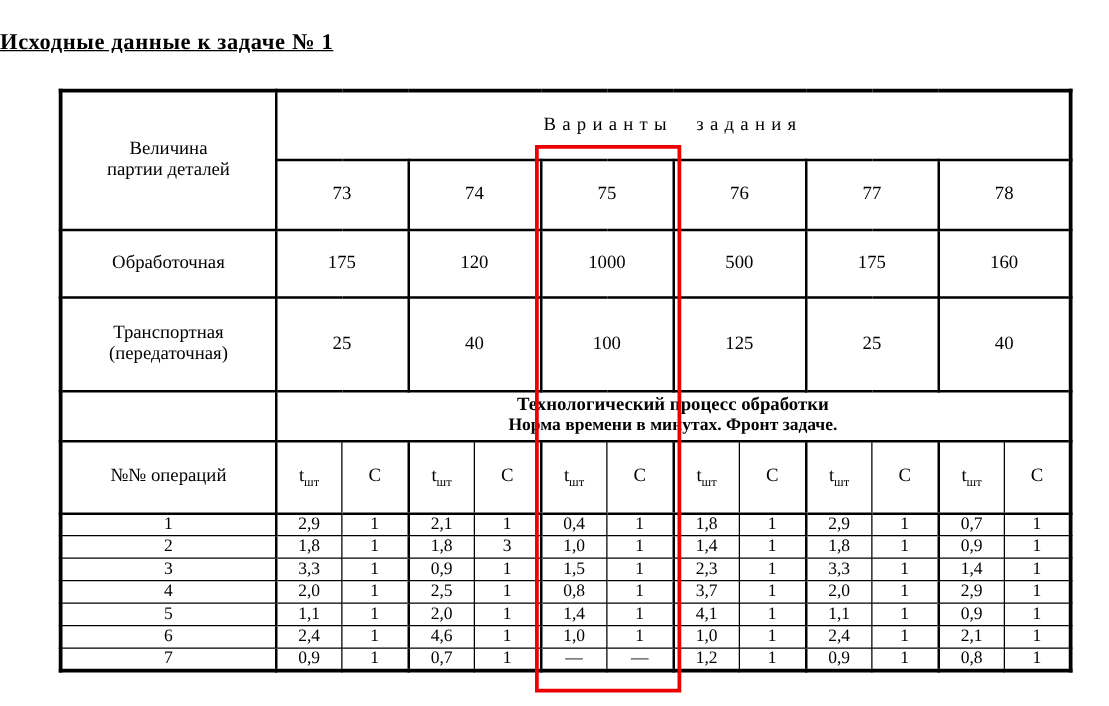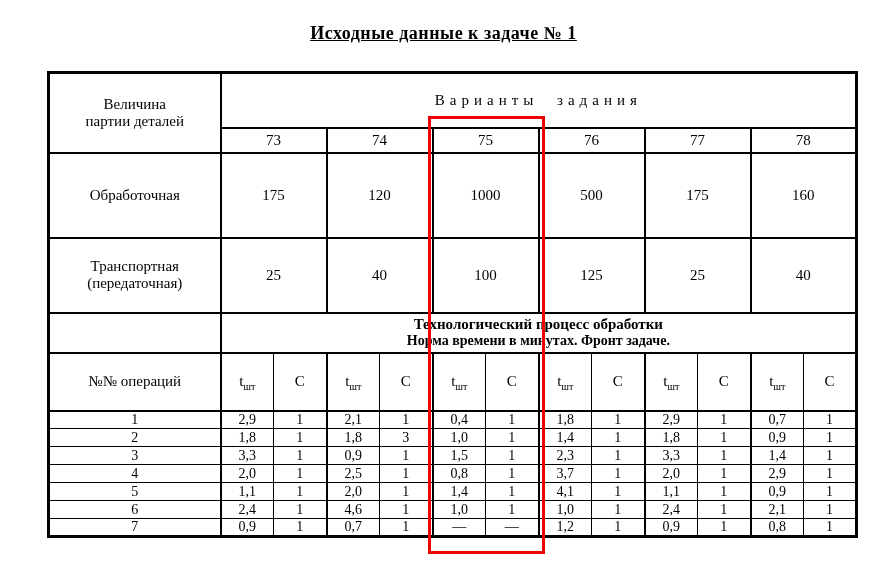--- a/index.html
+++ b/index.html
@@ -6,21 +6,21 @@
   body {
     width:887px; height:565px;
     background:#ffffff;
     font-family:"Liberation Serif", serif;
     color:#000;
     position:relative;
     overflow:hidden;
   }
   .title {
     position:absolute; top:23px; left:0; width:100%;
-    text-align:center;
+    text-align:left;
     font-size:18px; font-weight:bold;
     text-decoration:underline;
     letter-spacing:0.5px;
   }
   table.main {
     position:absolute; left:47px; top:71px;
     width:810px;
     border-collapse:collapse;
     table-layout:fixed;
     border:3px solid #000;
@@ -47,22 +47,22 @@
     margin-left:37px;
   }
   tr.ops-header td.gs, tr.ops-data td.gs { border-left-width:2px; }
   tr.ops-header td.numcol, tr.ops-data td.numcol { border-right-width:2px; }
   tr.ops-data td {
     border-width:1px;
     font-size:14px;
   }
   sub { font-size:10px; line-height:0; }
   .r1 { height:55px; }
-  .r2 { height:25px; }
-  .r3 { height:85px; }
+  .r2 { height:56px; }
+  .r3 { height:54px; }
   .r4 { height:75px; }
   .r5 { height:40px; }
   .r6 { height:58px; }
   tr.ops-data { height:18px; }
   .highlight-box {
     position:absolute;
     left:428px; top:116px;
     width:117px; height:438px;
     border:3px solid #ee0000;
     box-sizing:border-box;

